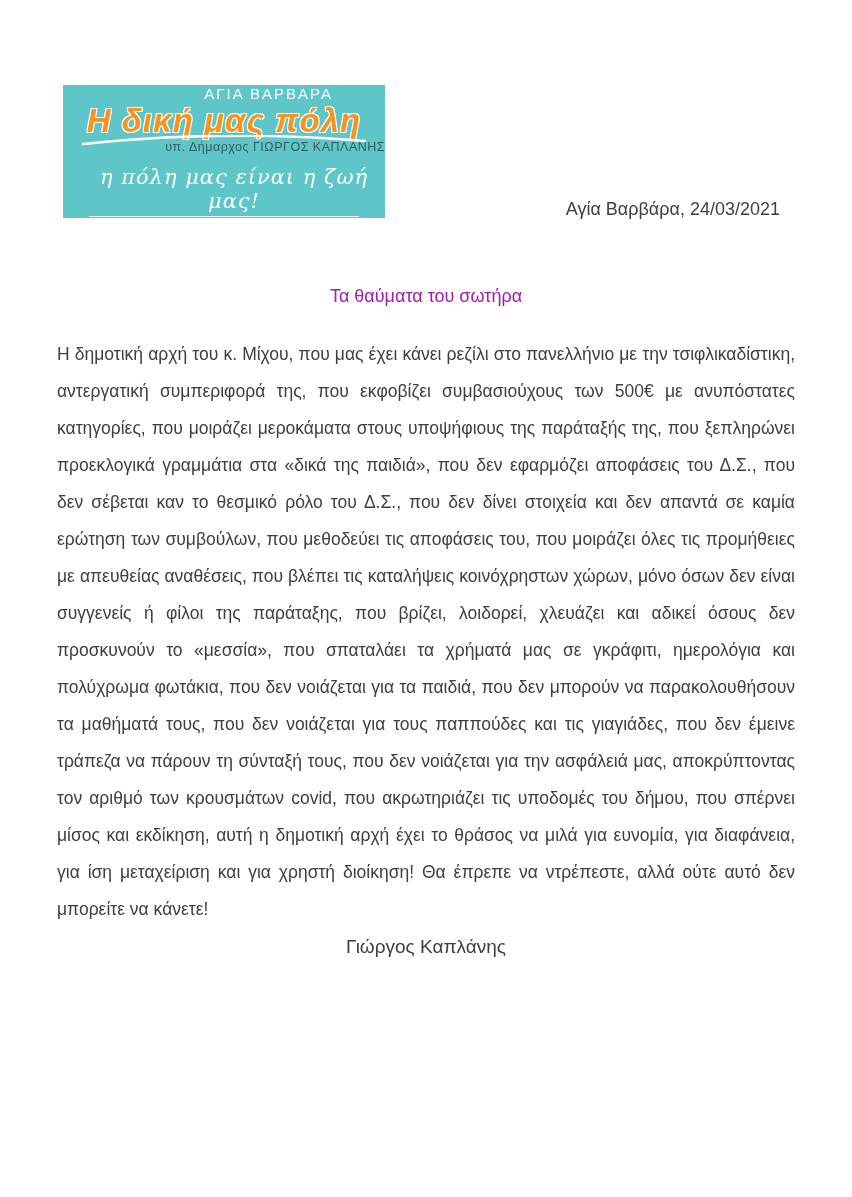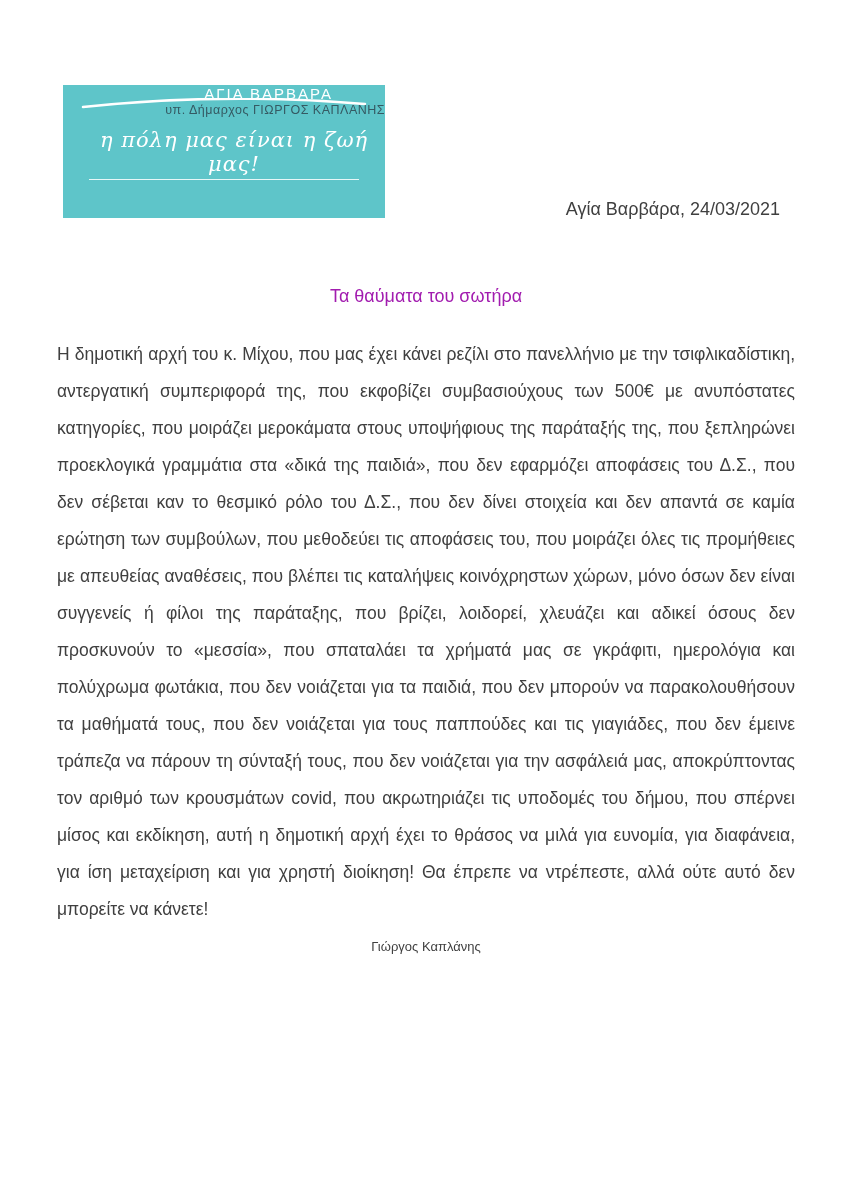--- a/index.html
+++ b/index.html
@@ -107,35 +107,36 @@
   .doc-body {
     font-size: 17.5px;
     line-height: 37px;
     text-align: justify;
     color: #3f3f3f;
     margin: 0;
   }
   .signature {
     margin-top: 0;
     text-align: center;
-    font-size: 13px;
+    font-size: 19px;
     line-height: 38px;
     color: #3f3f3f;
   }
   .signature div {
     display: block;
   }
 </style>
 </head>
 <body>
 
 <div class="page">
 
   <div class="logo">
     <div class="logo-location">ΑΓΙΑ ΒΑΡΒΑΡΑ</div>
+    <div class="logo-title">Η δική μας πόλη</div>
     <svg class="logo-swoosh" width="290" height="12" viewBox="0 0 290 12" aria-hidden="true">
       <path d="M4 9 Q 145 -6 286 6" stroke="#ffffff" stroke-width="2.5" fill="none" stroke-linecap="round"></path>
     </svg>
     <div class="logo-subtitle">υπ. Δήμαρχος ΓΙΩΡΓΟΣ ΚΑΠΛΑΝΗΣ</div>
     <div class="logo-slogan">η πόλη μας είναι η ζωή μας!</div>
     <span class="logo-slogan-rule"></span>
   </div>
 
   <div class="dateline">Αγία Βαρβάρα, 24/03/2021</div>
 

